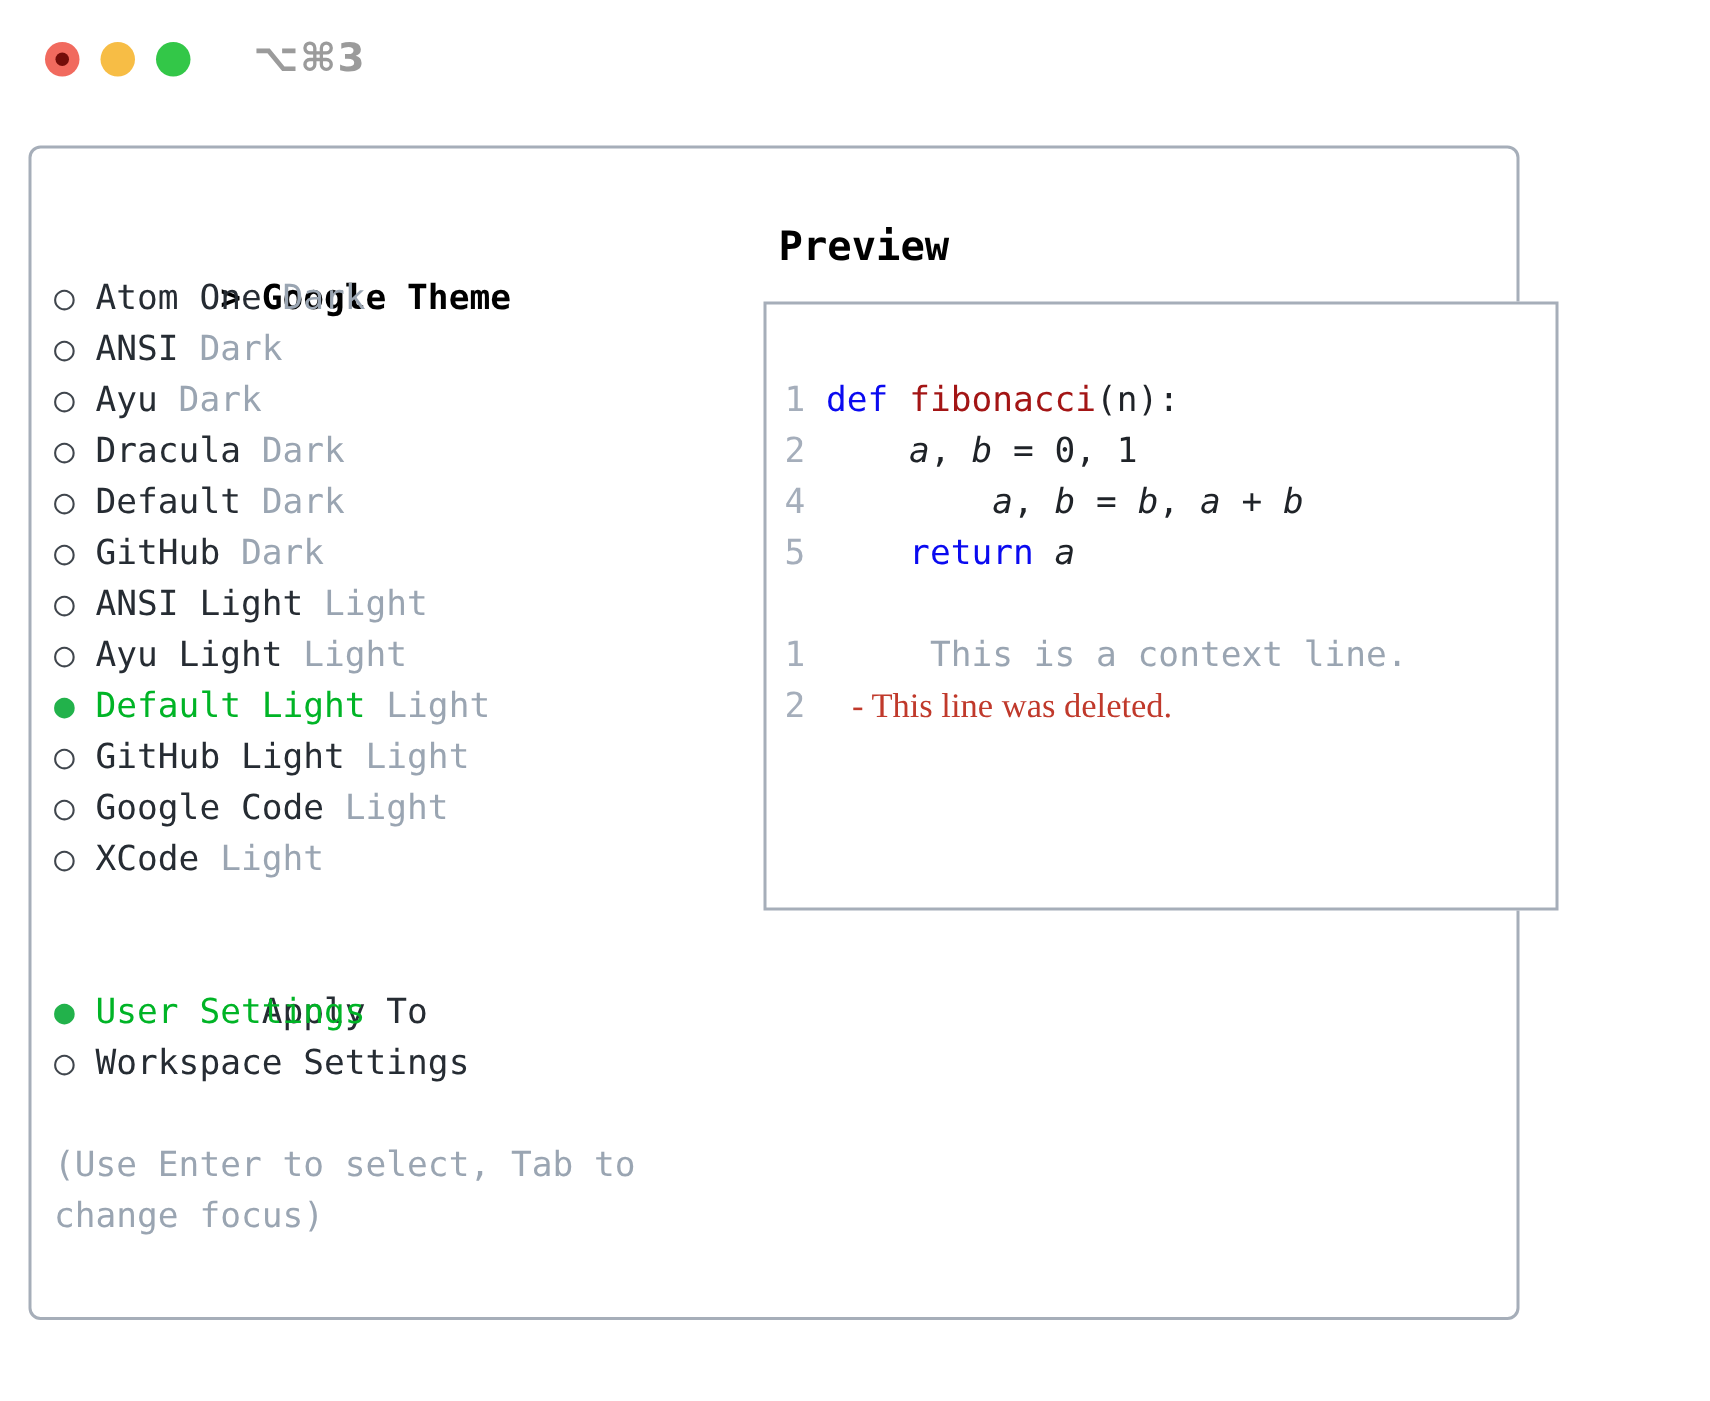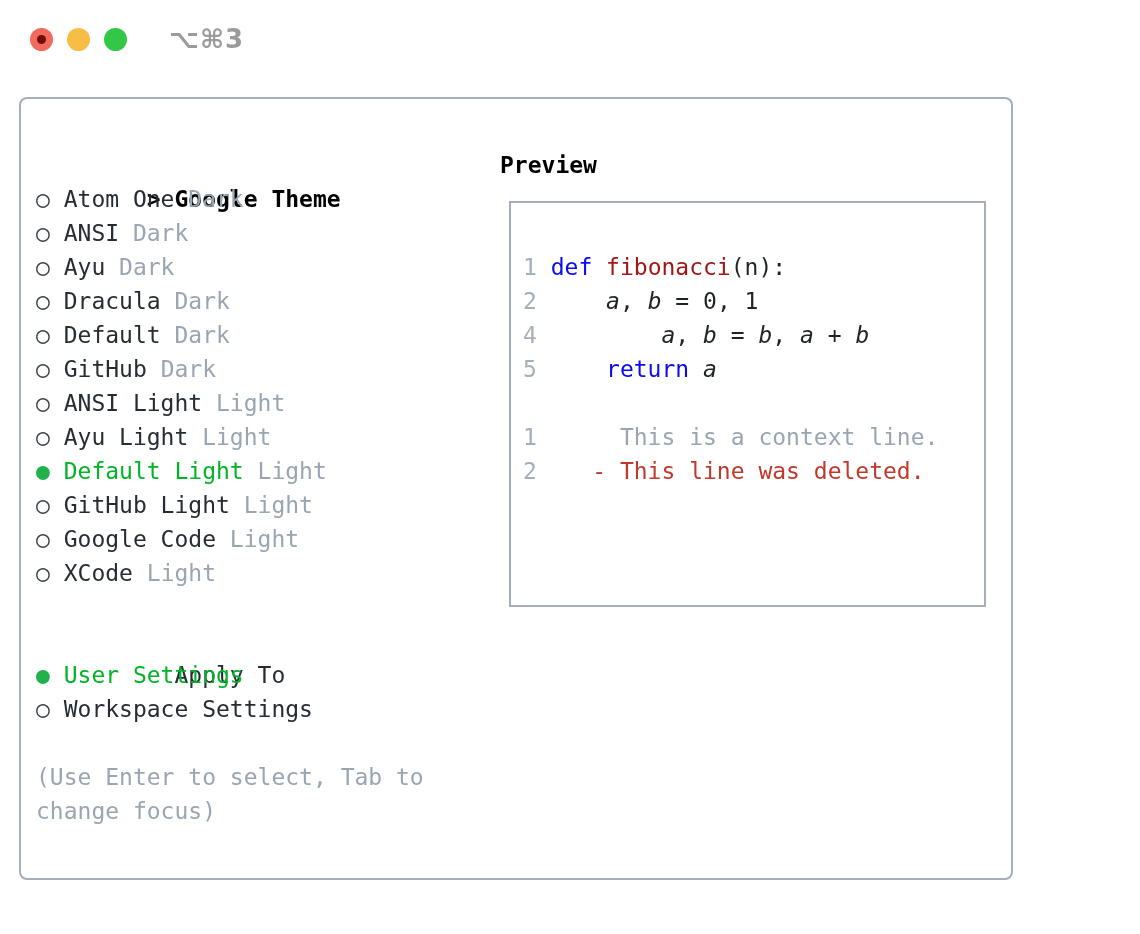--- a/index.html
+++ b/index.html
@@ -28,32 +28,32 @@
   .hdr{font-weight:bold;color:#000000;}
   .circle{color:#40464d;}
   .sel-bullet{color:#22b24b;}
   .sel-text{color:#00b426;}
   .variant{color:#9aa5b2;margin-left:1ch;}
   .indent2{padding-left:2ch;}
   .spacer{height:34px;}
   .hint{line-height:34px;color:#9aa5b2;white-space:normal;}
 
   
-  .preview-header{position:absolute;left:479px;top:49px;height:34px;line-height:34px;
-                  font-size:23px;font-weight:bold;color:#000;}
-  .preview-box{position:absolute;left:488px;top:102px;width:477px;height:406px;box-sizing:border-box;
+  .preview-header{position:absolute;left:498px;top:49px;height:34px;line-height:34px;
+                  font-size:27px;font-weight:bold;color:#000;}
+  .preview-box{position:absolute;left:488px;top:102px;width:530px;height:406px;box-sizing:border-box;
                border:2px solid #a6aeb9;background:#fff;padding:47px 0 0 12px;overflow:hidden;}
   .code-line{height:34px;line-height:34px;font-size:23px;white-space:pre;}
   .lineno{display:inline-block;width:2ch;color:#a5aebb;}
   .tk-kw{color:#0a0af0;}
   .tk-fn{color:#a31515;}
   .tk-pl{color:#1f2328;}
   .tk-var{color:#1f2328;font-style:italic;}
   .tk-ctx{color:#9aa5b2;}
-  .tk-del{color:#c0392b;}
+  .tk-del{color:#c0392b;font-family:Liberation Serif, serif;}
   .tk-add{color:#00bb1d;}
 </style>
 </head>
 <body>
 
 <div class="window">
 
   <div class="titlebar">
     <span class="light light-red"></span>
     <span class="light light-yellow"></span>

